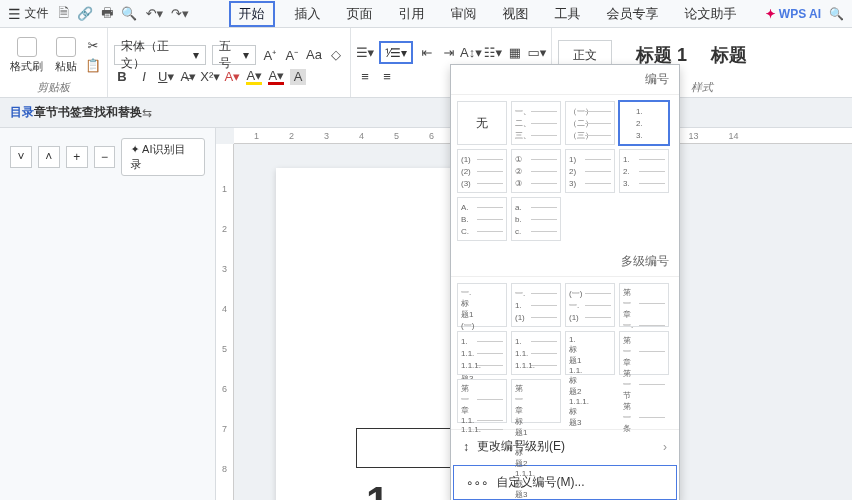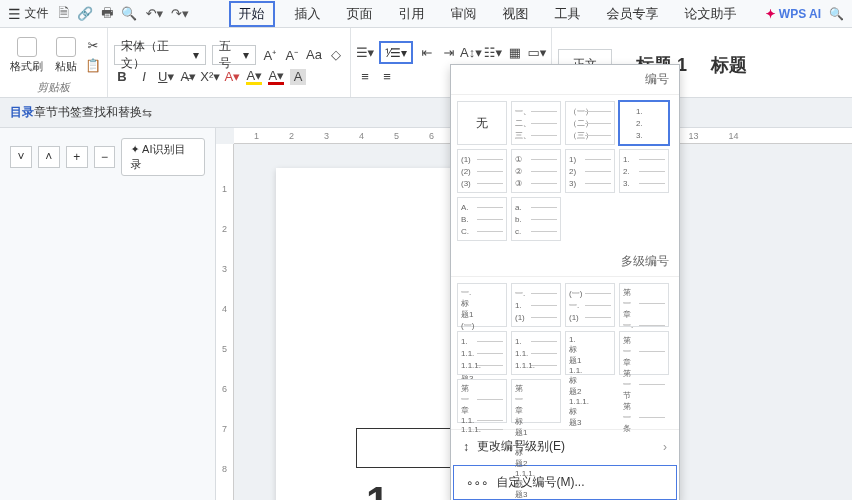--- a/index.html
+++ b/index.html
@@ -27,21 +27,21 @@
 .hrow { display: flex; gap: 6px; align-items: center; }
 .sel { border: 1px solid #c6cacd; background: #fff; height: 20px; display: flex; align-items: center; padding: 0 6px; font-size: 12px; }
 .sel.font { width: 92px; }
 .sel.size { width: 44px; }
 .ico { width: 16px; height: 16px; display: inline-flex; align-items: center; justify-content: center; font-size: 13px; color: #444; }
 .list-toggle { border: 2px solid #4a7ae2; padding: 1px 4px; display: inline-flex; align-items: center; gap: 2px; }
 .style-box { border: 1px solid #cfd3d6; padding: 6px 14px; font-size: 12px; background: #fff; }
 .style-head { font-size: 18px; font-weight: bold; margin-left: 12px; }
 
 .subbar { height: 30px; background: #eef1f4; border-bottom: 1px solid #d8dce0; display: flex; align-items: center; padding: 0 10px; gap: 0; font-size: 12px; }
-.subbar .st { cursor: pointer; }
+.subbar .st { cursor: pointer; font-weight: bold; }
 .subbar .st.active { color: #2b5cc2; font-weight: bold; }
 .subbar .replace-icn { color: #666; }
 
 .main { display: flex; height: calc(500px - 28px - 70px - 30px); }
 .leftpane { width: 216px; background: #f7f9fb; border-right: 1px solid #d8dce0; padding: 10px; }
 .leftpane .ctrls { display: flex; gap: 6px; align-items: center; }
 .leftpane .ctrls .sq { width: 22px; height: 22px; border: 1px solid #c6cacd; background: #fff; display: flex; align-items: center; justify-content: center; font-size: 12px; }
 .leftpane .ai-btn { margin-left: auto; border: 1px solid #c6cacd; background: #fff; padding: 3px 8px; font-size: 11px; border-radius: 3px; }
 .canvas { flex: 1; background: #eef1f4; position: relative; overflow: hidden; }
 .ruler-h { position: absolute; top: 0; left: 18px; right: 0; height: 16px; background: #fff; border-bottom: 1px solid #ccc; font-size: 9px; color: #888; display: flex; align-items: center; padding-left: 20px; gap: 30px; }
@@ -168,20 +168,21 @@
     </div>
     <div class="group-label"></div>
   </div>
 
   <div class="group" style="flex:1;border-right:none">
     <div class="group-body" style="gap:12px">
       <div class="style-box">正文</div>
       <span class="style-head">标题 1</span>
       <span class="style-head">标题</span>
     </div>
+    <div class="group-label">样式</div>
   </div>
 </div>
 
 <div class="subbar">
   <span class="st active">目录</span>
   <span class="st">章节</span>
   <span class="st">书签</span>
   <span class="st">查找和替换</span>
   <span class="replace-icn">⇆</span>
 </div>

